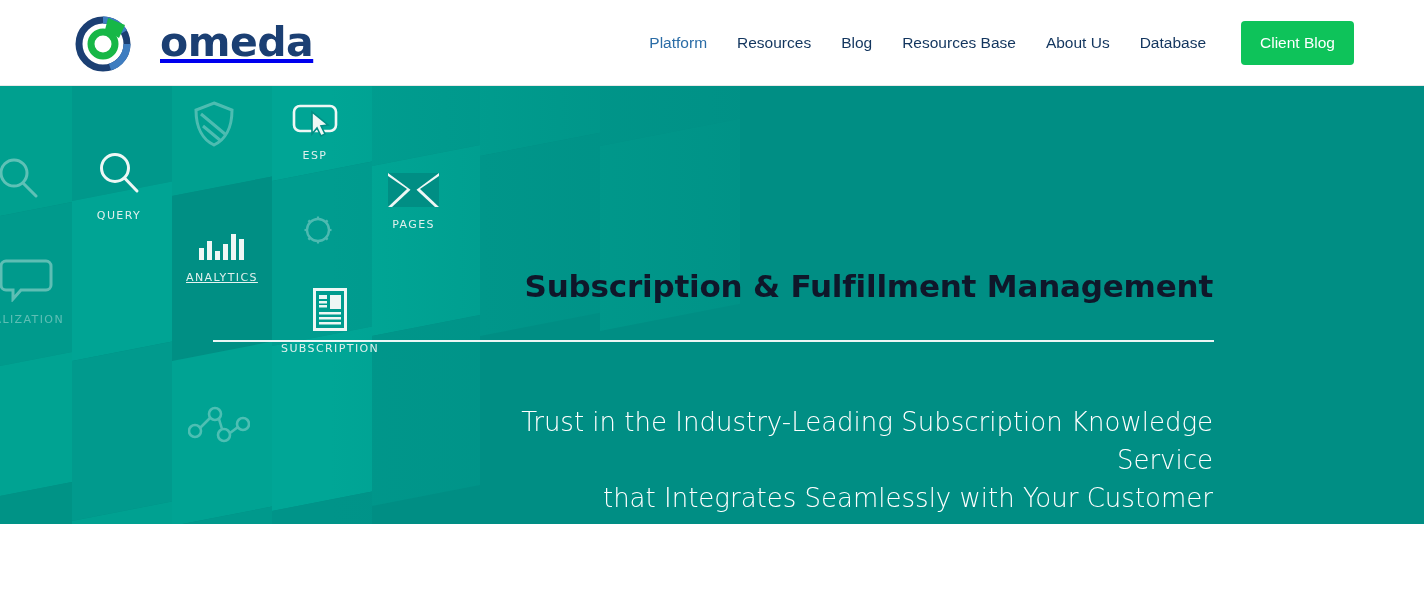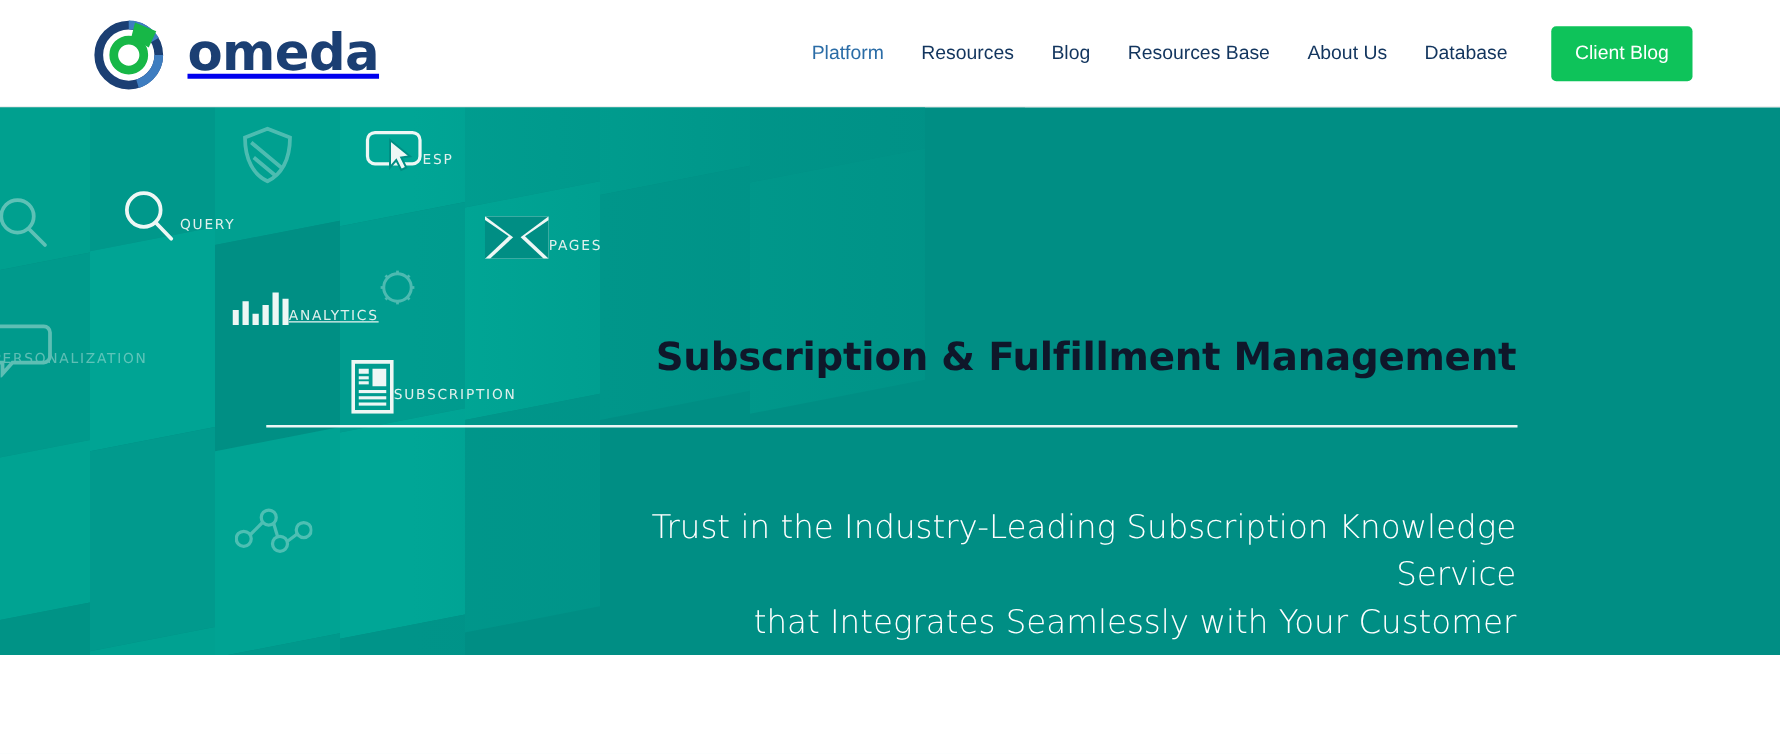--- a/index.html
+++ b/index.html
@@ -12,21 +12,21 @@
 
   
   .header{
     position:absolute; left:0; top:0; width:1424px; height:86px;
     background:#ffffff;
     border-bottom:1px solid #e9e9e9;
     display:flex; align-items:center;
   }
   .logo-wrap{
     position:absolute; left:72px; top:11px;
-    display:flex; align-items:flex-end; gap:16px;
+    display:flex; align-items:flex-end; gap:26px;
   }
   .logo-mark{ width:62px; height:62px; display:block; }
   .logo-word{
     font-size:41px; font-weight:bold; letter-spacing:-0.5px;
     color:#1b3f73; line-height:62px;
     font-family:"DejaVu Sans", sans-serif;
   }
 
   .nav{
     position:absolute; right:70px; top:0; height:86px;
@@ -63,21 +63,21 @@
     transform-origin:left top;
   }
   .hero-fade{
     position:absolute; left:330px; top:0; width:560px; height:438px;
     background:linear-gradient(to right, rgba(0,142,132,0) 0%, rgba(0,142,132,0.55) 45%, #008e84 100%);
     pointer-events:none;
   }
 
   .icon-cell{
     position:absolute;
-    display:flex; align-items:center;
+    display:flex; flex-direction:column; align-items:center;
     color:#e8f3f1;
   }
   .icon-cell .lbl{
     margin-top:7px; font-size:11px; letter-spacing:1.4px;
     color:#dff0ed; white-space:nowrap;
     font-family:"DejaVu Sans", sans-serif;
   }
   .icon-cell.dim{ opacity:0.30; }
   .icon-cell.dim2{ opacity:0.42; }
 

